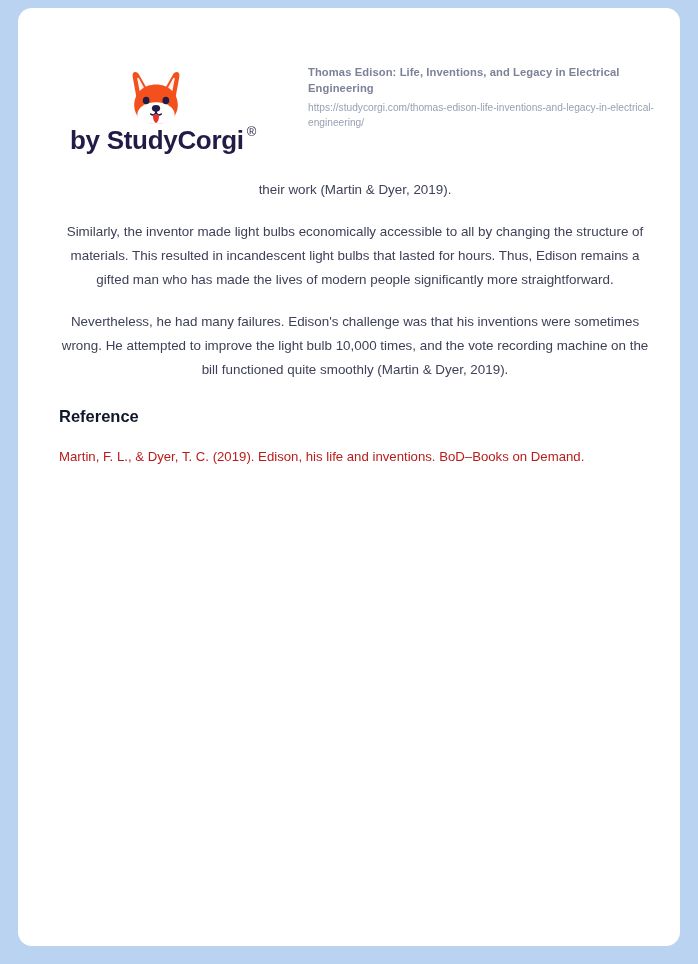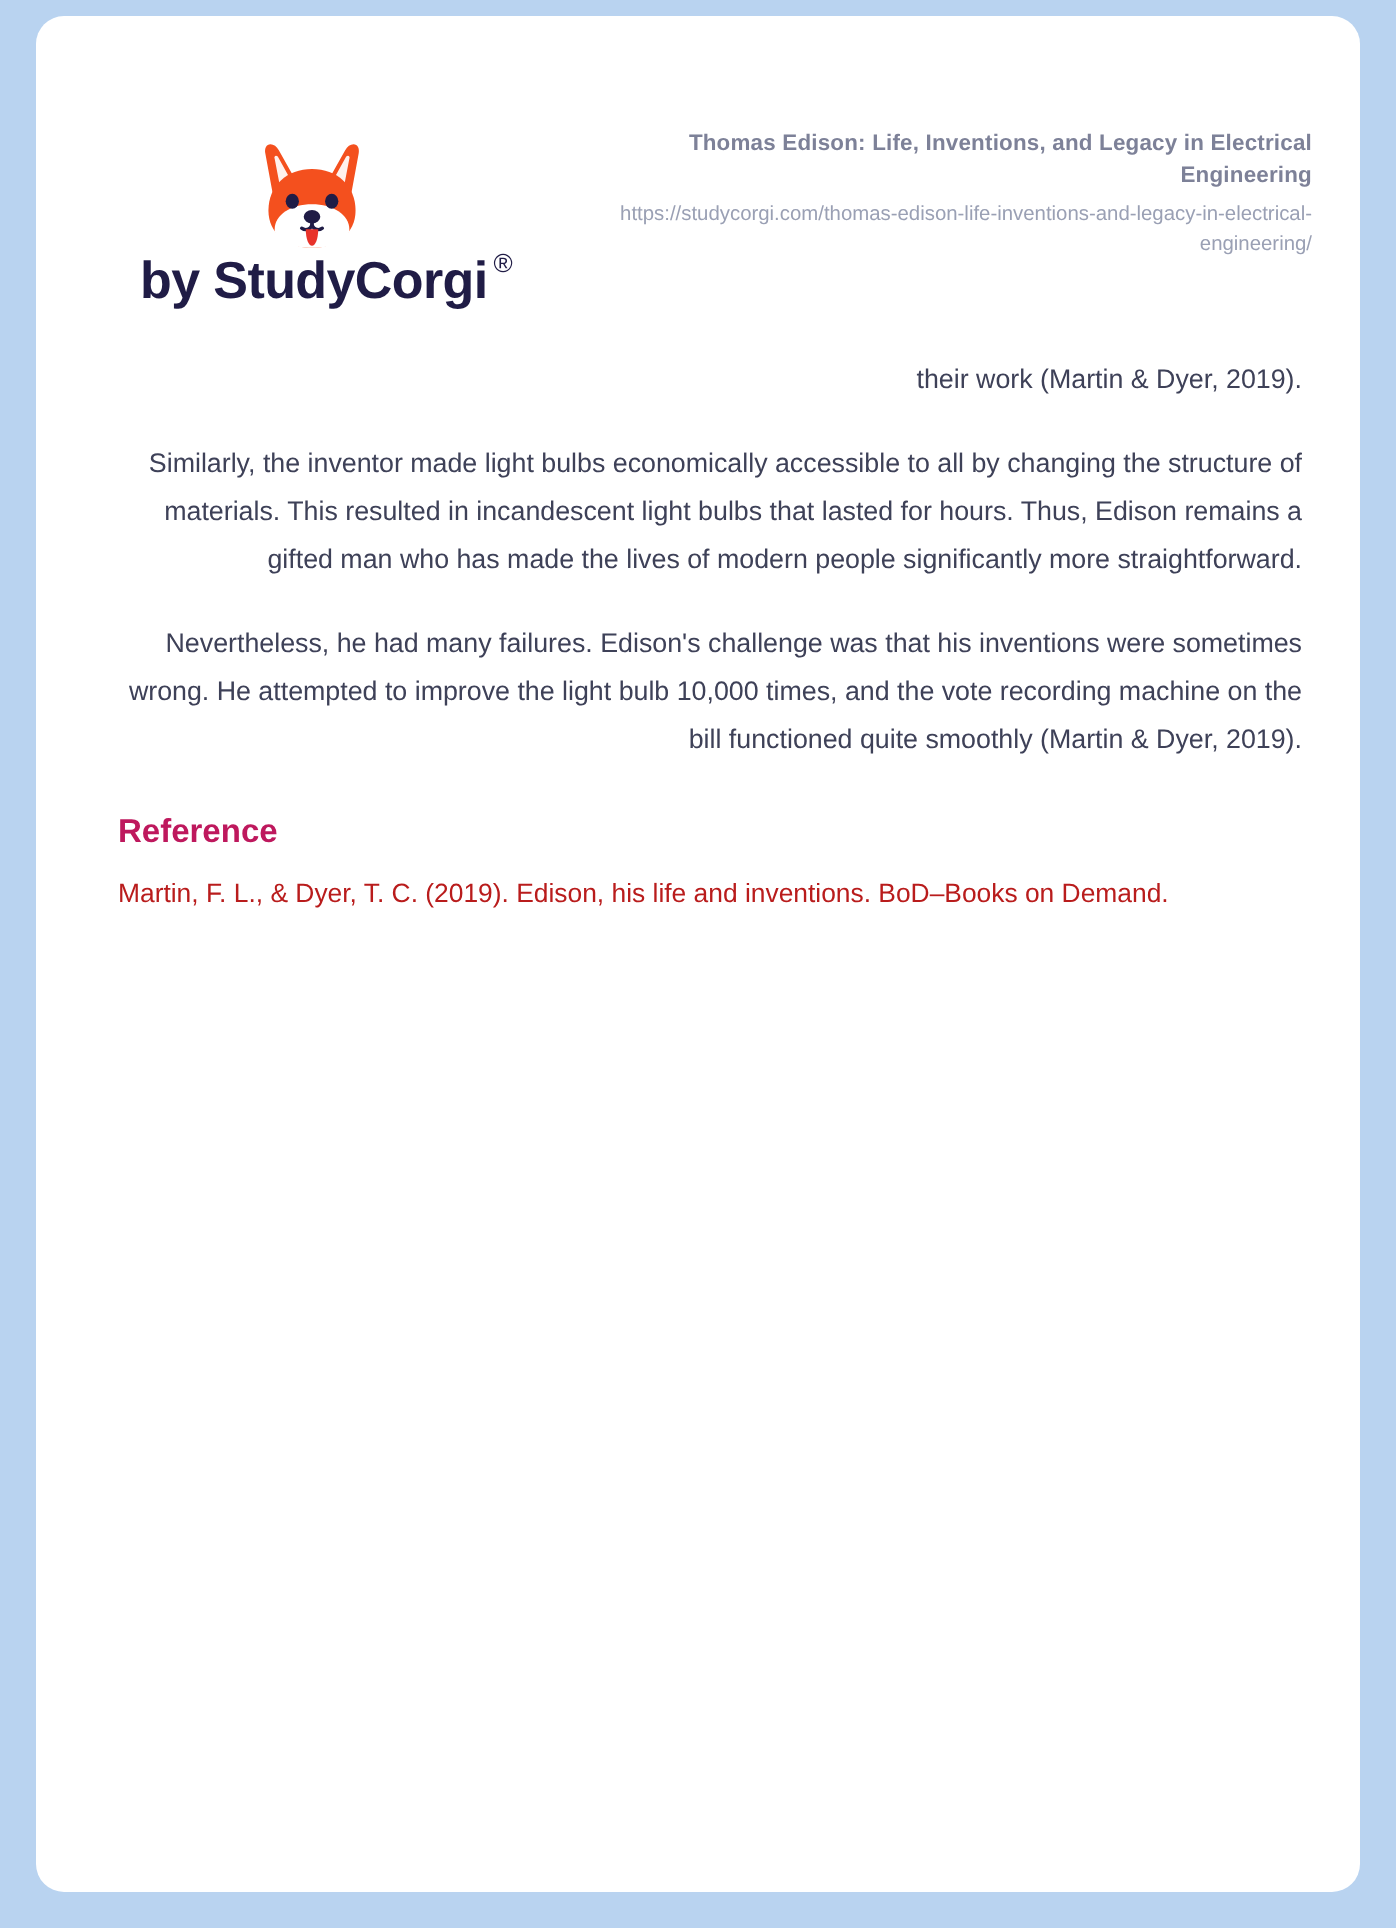--- a/index.html
+++ b/index.html
@@ -71,21 +71,21 @@
     margin-left: 3px;
     position: relative;
     top: -3px;
   }
 
   .header-meta {
     position: absolute;
     right: 24px;
     top: 57px;
     width: 348px;
-    text-align: right;
+    text-align: left;
   }
 
   .doc-title {
     font-size: 11.2px;
     font-weight: bold;
     color: #7d8198;
     line-height: 1.4;
     letter-spacing: 0.1px;
     margin: 0 0 5px 0;
   }
@@ -105,28 +105,28 @@
     left: 41px;
     top: 170px;
     width: 592px;
   }
 
   .para {
     font-size: 13.4px;
     line-height: 24px;
     color: #3e4158;
     margin: 0 0 18px 0;
-    text-align: right;
+    text-align: center;
   }
 
   .section-heading {
     font-size: 16.5px;
     font-weight: bold;
-    color: #be185d;
-    margin: 24px 0 8px 0;
+    color: #0f172a;
+    margin: 24px 0 18px 0;
     line-height: 1.3;
   }
 
   .reference-entry {
     font-size: 13.2px;
     line-height: 24px;
     color: #b91c1c;
     margin: 0;
   }
 </style>

